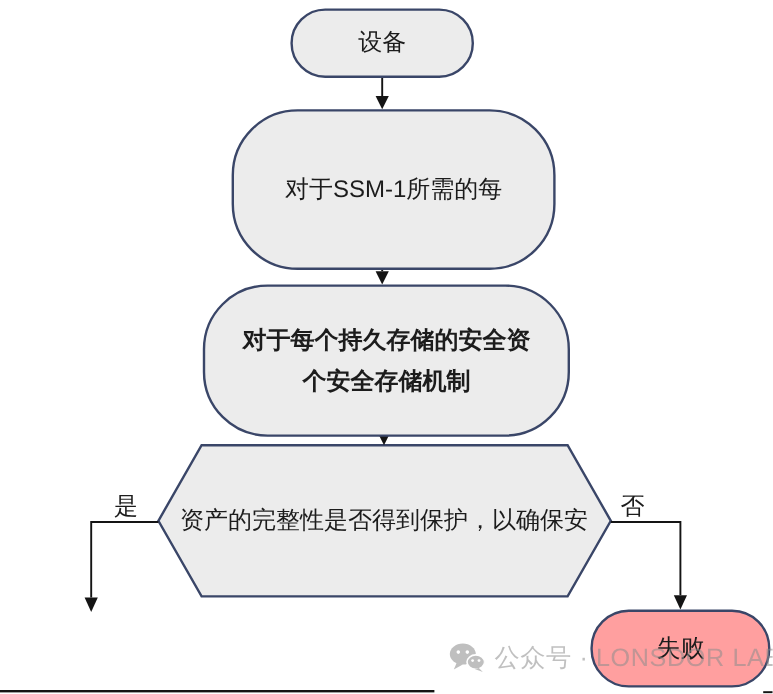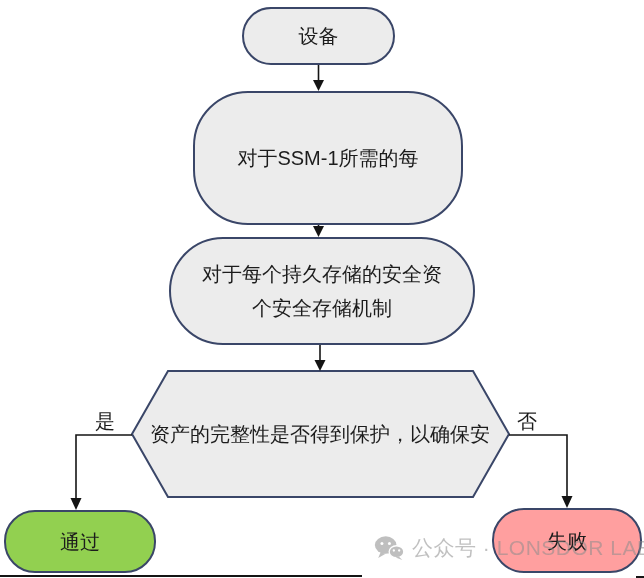--- a/index.html
+++ b/index.html
@@ -30,21 +30,21 @@
     flex-direction: column;
     align-items: center;
     justify-content: center;
     color: #1c1c1c;
     font-size: 20px;
     line-height: 34px;
     z-index: 2;
   }
   .node-device   { left: 242px; top: 7px;   width: 153px; height: 58px;  border-radius: 29px; }
   .node-mechanism{ left: 193px; top: 91px;  width: 270px; height: 134px; border-radius: 55px; }
-  .node-assets   { left: 169px; top: 237px; width: 306px; height: 108px; border-radius: 54px; }
+  .node-assets   { left: 169px; top: 237px; width: 306px; height: 127px; border-radius: 54px; font-weight: bold; }
   .node-pass     { left: 4px;   top: 510px; width: 152px; height: 63px;  border-radius: 31px; background: #92d050; }
   .node-fail     { left: 492px; top: 508px; width: 150px; height: 65px;  border-radius: 32px; background: #ff9f9f; }
   .node-fail span { position: relative; z-index: 6; }
   .decision-text {
     position: absolute;
     left: 142px; top: 371px;
     width: 356px; height: 126px;
     display: flex;
     flex-direction: column;
     align-items: center;
@@ -131,23 +131,20 @@
     <span>个安全存储机制</span>
   </div>
 
   <div class="decision-text">
     <span>资产的完整性是否得到保护，以确保安</span>
   </div>
 
   <div class="edge-label edge-label-yes">是</div>
   <div class="edge-label edge-label-no">否</div>
 
-  <div class="node node-pass">
-    <span>通过</span>
-  </div>
 
   <div class="node node-fail">
     <span>失败</span>
   </div>
 
   <div class="watermark">
     <svg class="wm-icon" width="30" height="26" viewBox="0 0 36 30" xmlns="http://www.w3.org/2000/svg">
       <ellipse cx="14" cy="11.5" rx="13" ry="10.5" fill="#8c8c8c"></ellipse>
       <path d="M8,20 L5,27 L14,22 Z" fill="#8c8c8c"></path>
       <circle cx="9.5" cy="9.5" r="1.8" fill="#ffffff"></circle>

